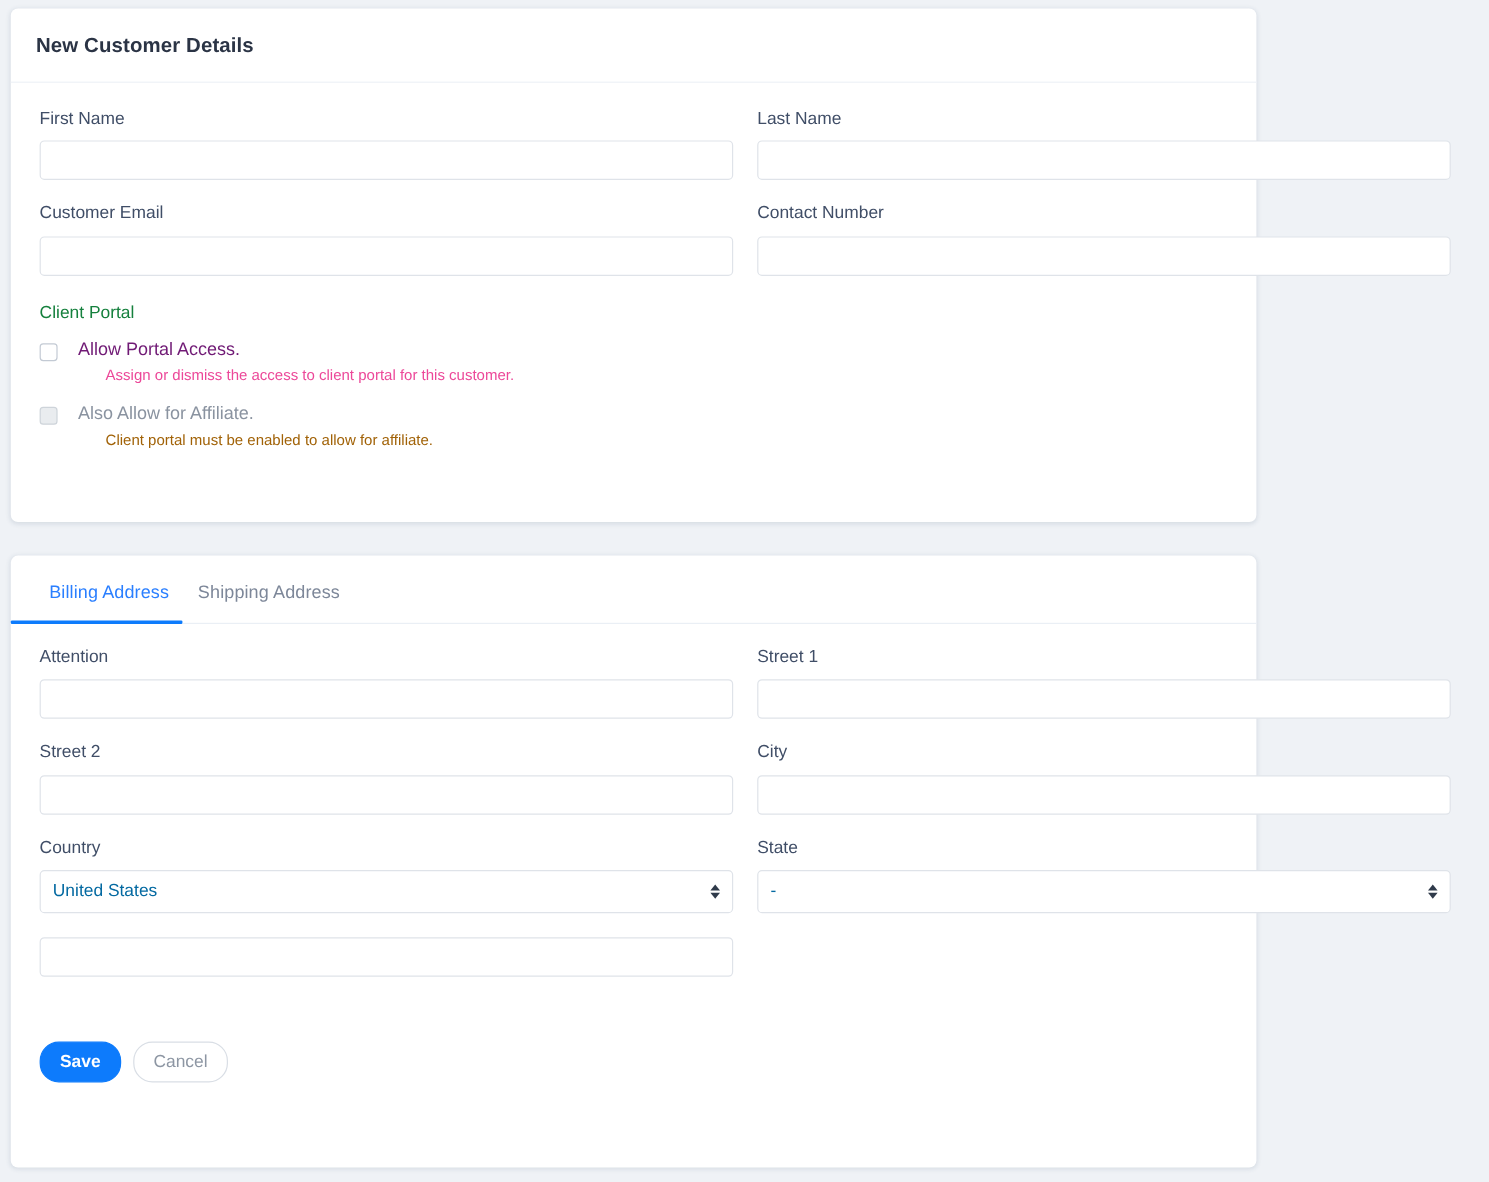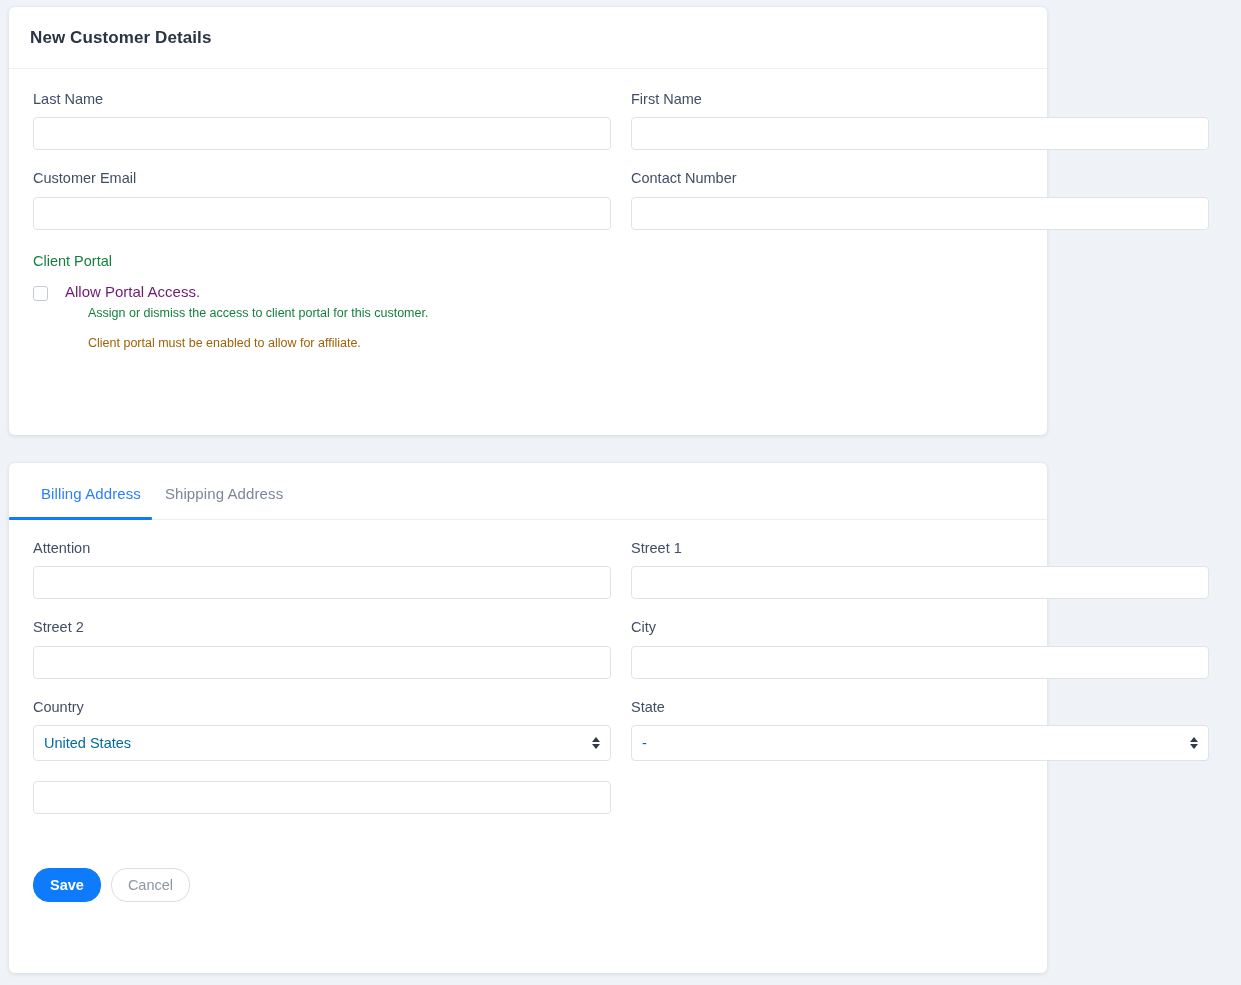--- a/index.html
+++ b/index.html
@@ -157,21 +157,21 @@
   .cbox-label {
     font-size: 15px;
     color: #701a75;
     margin-left: 17px;
     line-height: 1.35;
   }
   .cbox-label.muted { color: #8a93a0; }
 
   .help-text {
     font-size: 12.5px;
-    color: #15803d;
+    color: #ec4899;
     margin: 2px 0 14px 55px;
     line-height: 1.3;
   }
   .help-text.error {
     color: #a16207;
     margin-bottom: 0;
   }
 
   
   .card-address {
@@ -251,27 +251,27 @@
 
     <div class="card-header">
       <div class="card-title">New Customer Details</div>
     </div>
 
     <div class="card-body">
 
       <div class="row2">
         <div class="col">
           <div class="field">
+            <label class="flabel">First Name</label>
+            <input class="finput" type="text" value="" style="">
+          </div>
+        </div>
+        <div class="col">
+          <div class="field">
             <label class="flabel">Last Name</label>
-            <input class="finput" type="text" value="" style="">
-          </div>
-        </div>
-        <div class="col">
-          <div class="field">
-            <label class="flabel">First Name</label>
             <input class="finput" type="text" value="" style="">
           </div>
         </div>
       </div>
 
       <div class="row2">
         <div class="col">
           <div class="field">
             <label class="flabel">Customer Email</label>
             <input class="finput" type="text" value="" style="">
@@ -287,20 +287,24 @@
 
       <div>
         <div class="portal-label">Client Portal</div>
 
         <div class="check-row">
           <span class="cbox"></span>
           <span class="cbox-label">Allow Portal Access.</span>
         </div>
         <div class="help-text">Assign or dismiss the access to client portal for this customer.</div>
 
+        <div class="check-row">
+          <span class="cbox disabled"></span>
+          <span class="cbox-label muted">Also Allow for Affiliate.</span>
+        </div>
         <div class="help-text error">Client portal must be enabled to allow for affiliate.</div>
       </div>
 
     </div>
   </div>
 
   <div class="card card-address">
 
     <div class="tabs">
       <div class="tab active">

